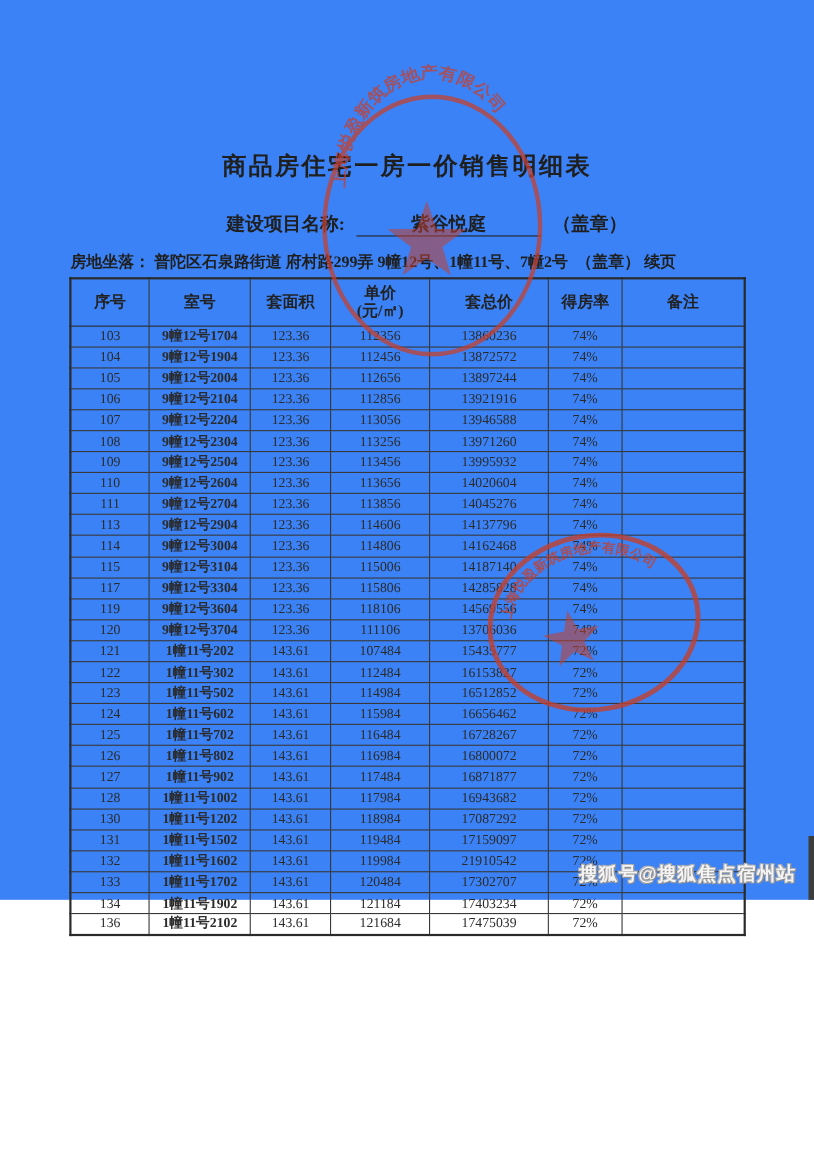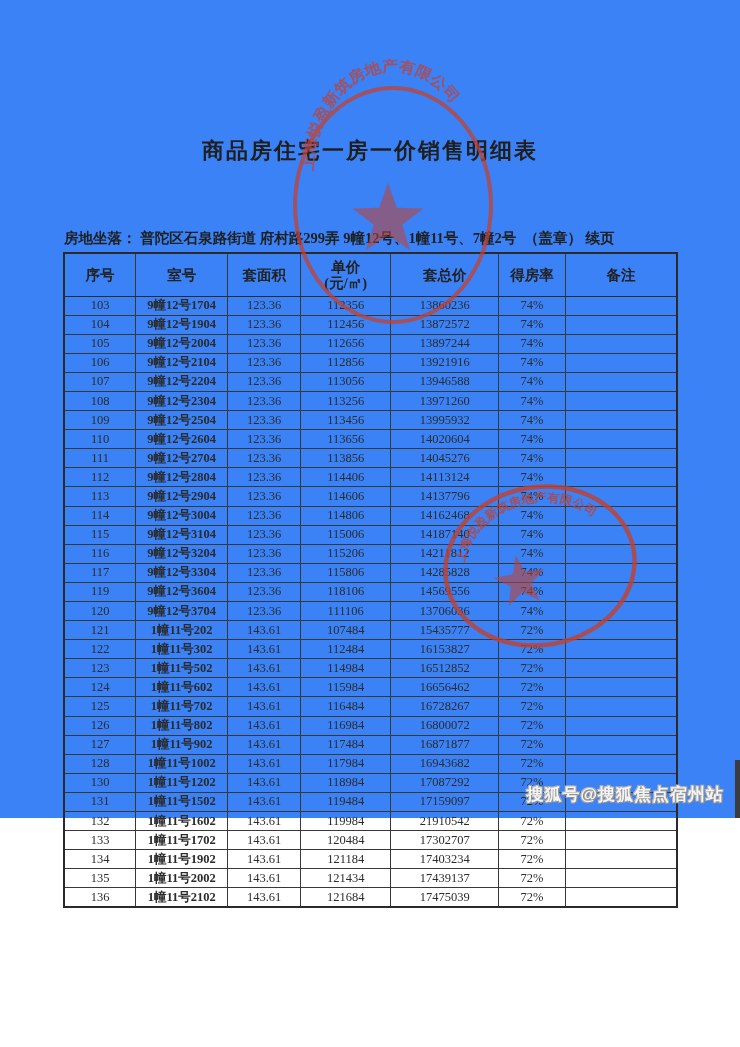--- a/index.html
+++ b/index.html
@@ -46,20 +46,25 @@
                            -1px 1px 0 #a5a5a5, 0 0 2px #9a9a9a; }
   .edge-bar { position:absolute; right:0; bottom:0; width:5px; height:58px; background:#3c3c3c; }
 </style>
 </head>
 <body>
 
 <div class="page">
 
   <h1 class="title">商品房住宅一房一价销售明细表</h1>
 
+  <div class="project-line">
+    <span>建设项目名称:</span>
+    <span class="project-blank">紫谷悦庭</span>
+    <span class="seal-note">（盖章）</span>
+  </div>
 
   <div class="location-line">
     <span>房地坐落：</span>
     <span>普陀区石泉路街道 府村路299弄 9幢12号、1幢11号、7幢2号</span>
     <span class="suffix">（盖章） 续页</span>
   </div>
 
   <table class="doc-table">
     <colgroup>
       <col class="c1">
@@ -160,29 +165,20 @@
         <tr>
           <td class="c-seq">111</td>
           <td class="c-room">9幢12号2704</td>
           <td class="c-num">123.36</td>
           <td class="c-num">113856</td>
           <td class="c-num">14045276</td>
           <td class="c-num">74%</td>
           <td class="c-note"></td>
         </tr>
         <tr>
-          <td class="c-seq">112</td>
-          <td class="c-room">9幢12号2804</td>
-          <td class="c-num">123.36</td>
-          <td class="c-num">114406</td>
-          <td class="c-num">14113124</td>
-          <td class="c-num">74%</td>
-          <td class="c-note"></td>
-        </tr>
-        <tr>
           <td class="c-seq">113</td>
           <td class="c-room">9幢12号2904</td>
           <td class="c-num">123.36</td>
           <td class="c-num">114606</td>
           <td class="c-num">14137796</td>
           <td class="c-num">74%</td>
           <td class="c-note"></td>
         </tr>
         <tr>
           <td class="c-seq">114</td>
@@ -196,29 +192,20 @@
         <tr>
           <td class="c-seq">115</td>
           <td class="c-room">9幢12号3104</td>
           <td class="c-num">123.36</td>
           <td class="c-num">115006</td>
           <td class="c-num">14187140</td>
           <td class="c-num">74%</td>
           <td class="c-note"></td>
         </tr>
         <tr>
-          <td class="c-seq">116</td>
-          <td class="c-room">9幢12号3204</td>
-          <td class="c-num">123.36</td>
-          <td class="c-num">115206</td>
-          <td class="c-num">14211812</td>
-          <td class="c-num">74%</td>
-          <td class="c-note"></td>
-        </tr>
-        <tr>
           <td class="c-seq">117</td>
           <td class="c-room">9幢12号3304</td>
           <td class="c-num">123.36</td>
           <td class="c-num">115806</td>
           <td class="c-num">14285828</td>
           <td class="c-num">74%</td>
           <td class="c-note"></td>
         </tr>
         <tr>
           <td class="c-seq">119</td>
@@ -345,29 +332,20 @@
           <td class="c-num">17302707</td>
           <td class="c-num">72%</td>
           <td class="c-note"></td>
         </tr>
         <tr>
           <td class="c-seq">134</td>
           <td class="c-room">1幢11号1902</td>
           <td class="c-num">143.61</td>
           <td class="c-num">121184</td>
           <td class="c-num">17403234</td>
-          <td class="c-num">72%</td>
-          <td class="c-note"></td>
-        </tr>
-        <tr>
-          <td class="c-seq">135</td>
-          <td class="c-room">1幢11号2002</td>
-          <td class="c-num">143.61</td>
-          <td class="c-num">121434</td>
-          <td class="c-num">17439137</td>
           <td class="c-num">72%</td>
           <td class="c-note"></td>
         </tr>
         <tr>
           <td class="c-seq">136</td>
           <td class="c-room">1幢11号2102</td>
           <td class="c-num">143.61</td>
           <td class="c-num">121684</td>
           <td class="c-num">17475039</td>
           <td class="c-num">72%</td>

